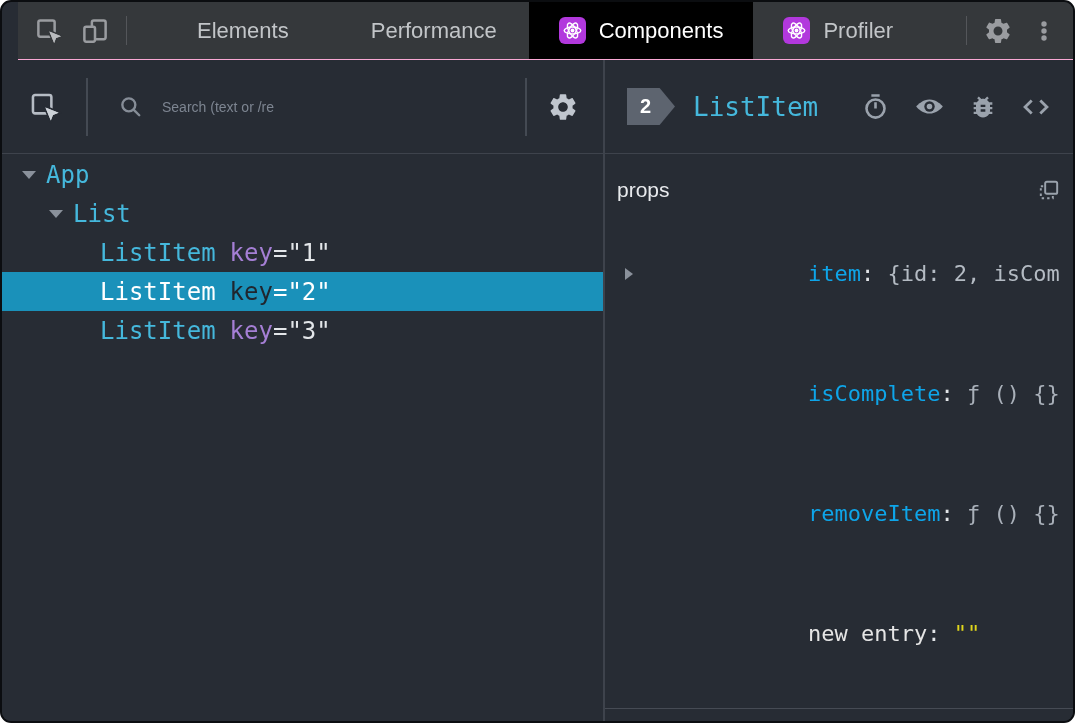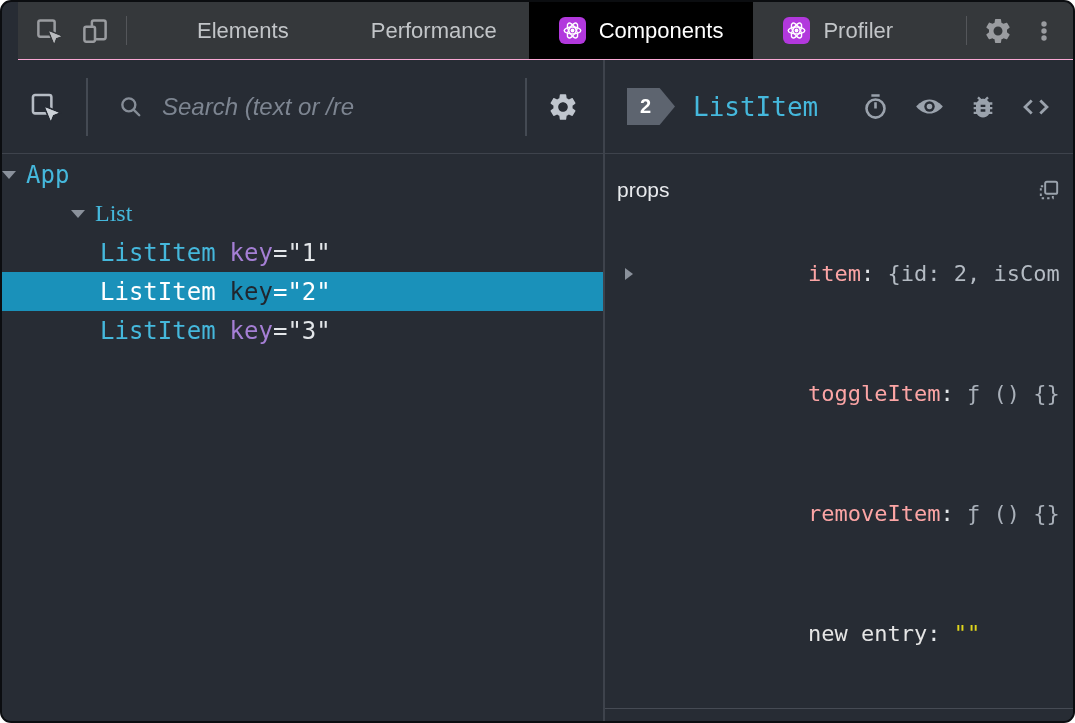--- a/index.html
+++ b/index.html
@@ -45,33 +45,32 @@
     height:94px;flex:0 0 94px;
     border-bottom:1px solid #3e434c;
     display:flex;align-items:center;
   }
   .lt-inspect{margin-left:26px;display:flex;align-items:center;cursor:pointer;}
   .lt-sep{width:2px;height:58px;background:#444a53;margin-left:24px;}
   .lt-search{display:flex;align-items:center;flex:1;min-width:0;}
   .lt-search svg{margin-left:30px;flex:0 0 auto;}
   .search-input{
     flex:1;min-width:0;background:transparent;border:none;outline:none;
-    font-family:"Liberation Sans",sans-serif;font-size:24px;color:#cfd3d8;
+    font-family:"Liberation Sans",sans-serif;font-size:14px;color:#cfd3d8;
     margin-left:16px;
-    font-style:italic;
   }
   .search-input::placeholder{color:#7d8591;opacity:1;}
   .lt-gear{margin:0 24px 0 20px;display:flex;align-items:center;cursor:pointer;}
   
   .tree{flex:1;padding-top:1px;font-family:"DejaVu Sans Mono","Liberation Mono",monospace;font-size:24px;overflow:hidden;}
   .tree-row{display:flex;align-items:center;height:39px;white-space:pre;cursor:pointer;}
   .caret-slot{width:24px;flex:0 0 24px;display:flex;align-items:center;justify-content:flex-start;}
   .caret-down{width:0;height:0;border-left:7px solid transparent;border-right:7px solid transparent;border-top:8px solid #8a919b;}
-  .d0{}
-  .d1{padding-left:69px;font-family:Liberation Serif, serif;}
+  .d0{padding-left:20px;}
+  .d1{padding-left:47px;}
   .d2{padding-left:74px;}
   .t-name{color:#45b8dc;}
   .t-key{color:#a57fd5;margin-left:14px;text-align:right;}
   .t-val{color:#e3e6e9;}
   .tree-row.selected{background:#1a91ba;}
   .tree-row.selected .t-name{color:#ffffff;}
   .tree-row.selected .t-key{color:#20262e;}
   .tree-row.selected .t-val{color:#ffffff;}
   
   .right-panel{flex:1;display:flex;flex-direction:column;background:#272c34;min-width:0;}
@@ -102,21 +101,21 @@
   .mono-row{
     font-family:"DejaVu Sans Mono","Liberation Mono",monospace;
     font-size:22px;line-height:40px;white-space:pre;
     padding-left:32px;position:relative;overflow:hidden;
   }
   .expand-arrow{
     position:absolute;left:8px;top:50%;transform:translateY(-50%);
     width:0;height:0;border-top:6px solid transparent;border-bottom:6px solid transparent;
     border-left:8px solid #8a919b;
   }
-  .r-name{color:#fca5a5;}
+  .r-name{color:#0ea5e9;}
   .r-name.muted{color:#e5e5e5;}
   .r-sep{color:#e2e5e8;}
   .r-val{color:#a9b0b9;}
   .r-val.obj{color:#b4bbc3;}
   .r-val.str{color:#e0d61c;}
   svg{display:block;}
 </style>
 </head>
 <body>
 
@@ -298,21 +297,21 @@
                 <rect x="7.5" y="3.5" width="11" height="11" rx="1.5" fill="#272c34" stroke="#9aa2ac" stroke-width="1.8"></rect>
               </svg>
             </span>
           </span>
         </div>
         <div class="rows">
           <div class="mono-row">
             <span class="expand-arrow"></span><span class="r-name">item</span><span class="r-sep">: </span><span class="r-val obj">{id: 2, isComplete: t…</span>
           </div>
           <div class="mono-row">
-            <span class="r-name">toggleItem</span><span class="r-sep">: </span><span class="r-val">ƒ () {}</span>
+            <span class="r-name">isComplete</span><span class="r-sep">: </span><span class="r-val">ƒ () {}</span>
           </div>
           <div class="mono-row">
             <span class="r-name">removeItem</span><span class="r-sep">: </span><span class="r-val">ƒ () {}</span>
           </div>
           <div class="mono-row">
             <span class="r-name muted">new entry</span><span class="r-sep">: </span><span class="r-val str">""</span>
           </div>
         </div>
       </div>
 

